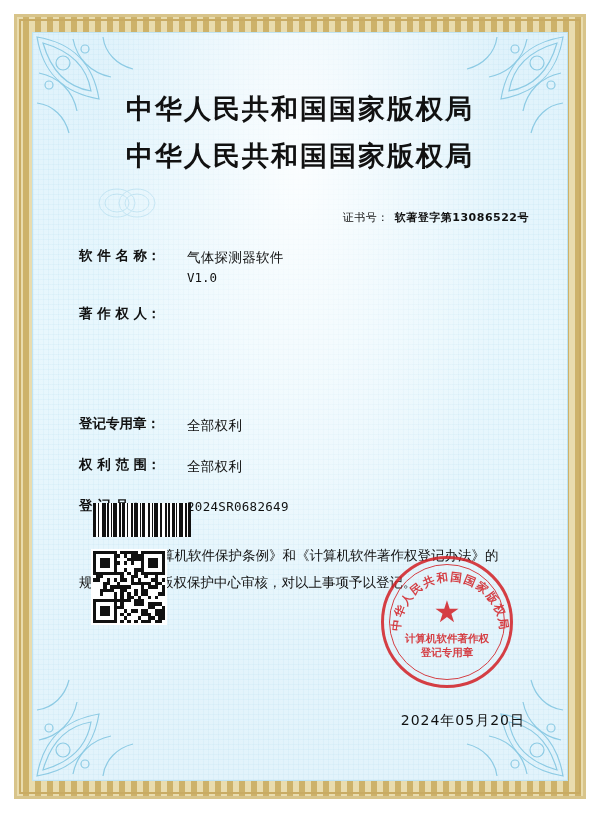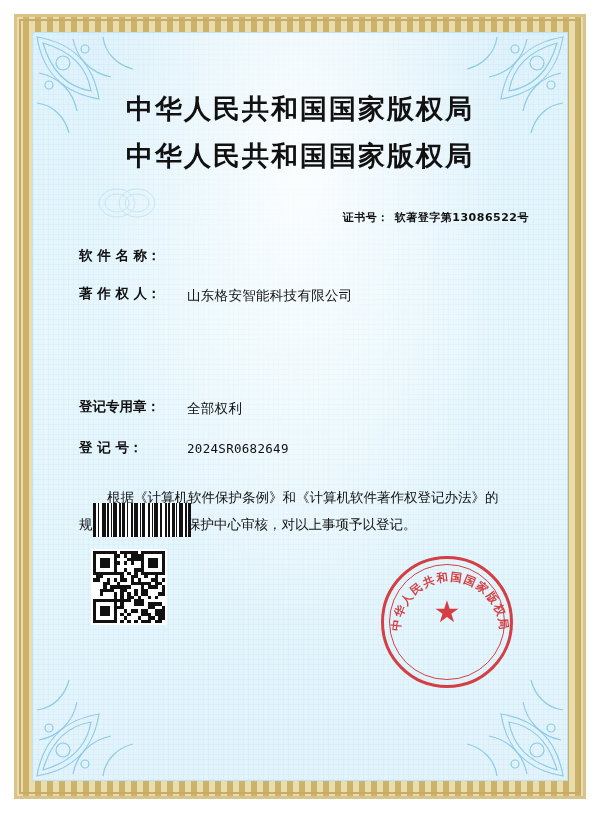--- a/index.html
+++ b/index.html
@@ -109,21 +109,21 @@
 
   .cert-no-row {
     margin-top: 34px;
     padding-right: 38px;
     text-align: right;
     font-family: "DejaVu Sans", sans-serif;
     font-size: 11px;
     color: #111111;
     letter-spacing: 0.5px;
   }
-  .cert-no-label { font-weight: bold; }
+  .cert-no-label { font-weight: normal; }
   .cert-no-value { font-weight: bold; margin-left: 6px; }
 
   .fields {
     margin-top: 22px;
     padding-left: 46px;
     padding-right: 40px;
   }
   .field-row {
     display: flex;
     align-items: flex-start;
@@ -358,34 +358,41 @@
       </div>
 
       <div class="cert-no-row">
         <span class="cert-no-label">证书号：</span><span class="cert-no-value">软著登字第13086522号</span>
       </div>
 
       <div class="fields">
 
         <div class="field-row">
           <div class="field-label">软 件 名 称：</div>
+          <div>
+            <div class="field-value">气体探测器软件</div>
+            <div class="field-sub">V1.0</div>
+          </div>
         </div>
 
         <div class="field-row" style="margin-top:14px;">
           <div class="field-label">著 作 权 人：</div>
-          <div class="field-value">山东格安智能科技有限公司</div>
         </div>
 
         <div class="gap-big"></div>
 
         <div class="field-row">
           <div class="field-label">登记专用章：</div>
           <div class="field-value">全部权利</div>
         </div>
 
+        <div class="field-row">
+          <div class="field-label">权 利 范 围：</div>
+          <div class="field-value">全部权利</div>
+        </div>
 
         <div class="field-row">
           <div class="field-label">登 记 号：</div>
           <div class="field-value mono">2024SR0682649</div>
         </div>
 
       </div>
 
       <div class="statement">
         <p>根据《计算机软件保护条例》和《计算机软件著作权登记办法》的</p>
@@ -892,18 +899,23 @@
         <div class="seal-inner"></div>
         <svg class="arc-text" viewBox="0 0 132 132">
           <defs>
             <path id="sealArc" d="M 16 72 A 50 50 0 0 1 116 72"></path>
           </defs>
           <text>
             <textPath href="#sealArc" startOffset="50%" text-anchor="middle">中华人民共和国国家版权局</textPath>
           </text>
         </svg>
         <div class="star">★</div>
+        <div class="bottom-text">
+          <div>计算机软件著作权</div>
+          <div>登记专用章</div>
+        </div>
       </div>
 
+      <div class="issue-date">2024年05月20日</div>
 
     </div>
   </div>
 </div>
 
 </body></html>

